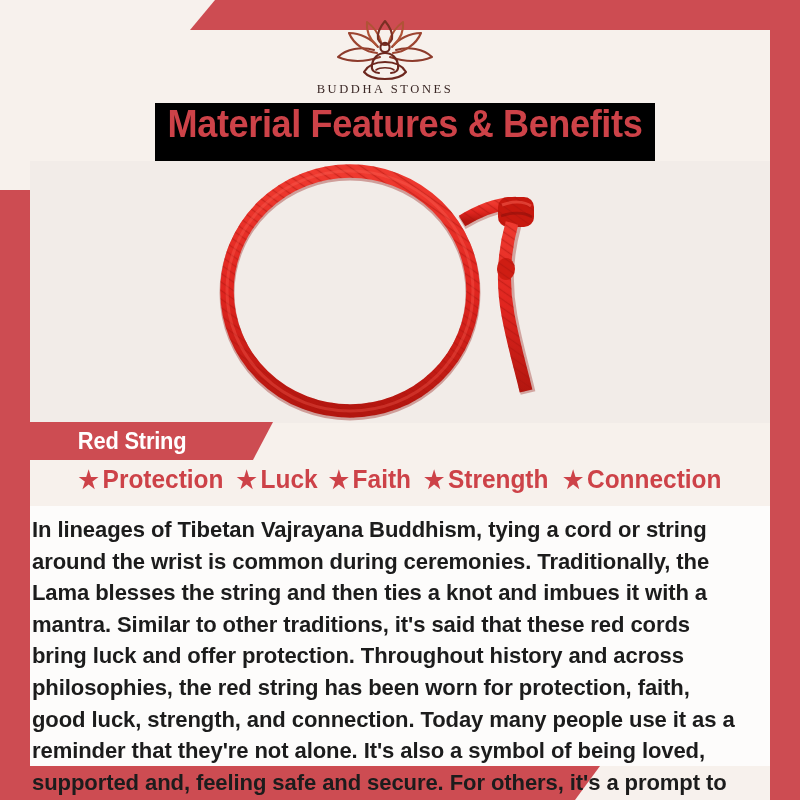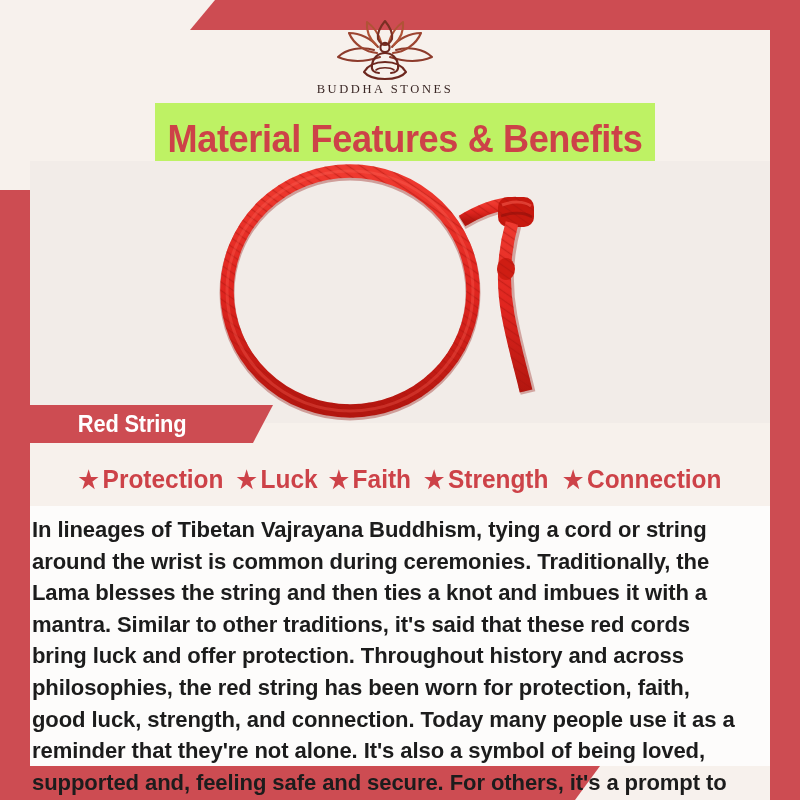--- a/index.html
+++ b/index.html
@@ -84,23 +84,23 @@
     font-weight: 400;
   }
 
   
   .title-band {
     position: absolute;
     top: 103px;
     left: 155px;
     width: 500px;
     height: 58px;
-    background: #bef264;
-    display: flex;
-    align-items: flex-end;
+    background: #000000;
+    display: flex;
+    align-items: flex-start;
     justify-content: center;
     z-index: 7;
   }
   .title-text {
     font-family: "Liberation Sans Narrow", "Liberation Sans", sans-serif;
     font-weight: bold;
     font-size: 38px;
     letter-spacing: -0.4px;
     color: #cd4248;
     white-space: nowrap;
@@ -116,21 +116,21 @@
     height: 262px;
     background: #f2ece8;
     overflow: hidden;
     z-index: 2;
   }
   .photo svg { display: block; }
 
   
   .label-banner {
     position: absolute;
-    top: 405px;
+    top: 422px;
     left: 18px;
     width: 255px;
     height: 38px;
     background: #cd4c52;
     clip-path: polygon(0 0, 255px 0, 235px 38px, 0 38px);
     display: flex;
     align-items: center;
     z-index: 7;
   }
   .label-text {

